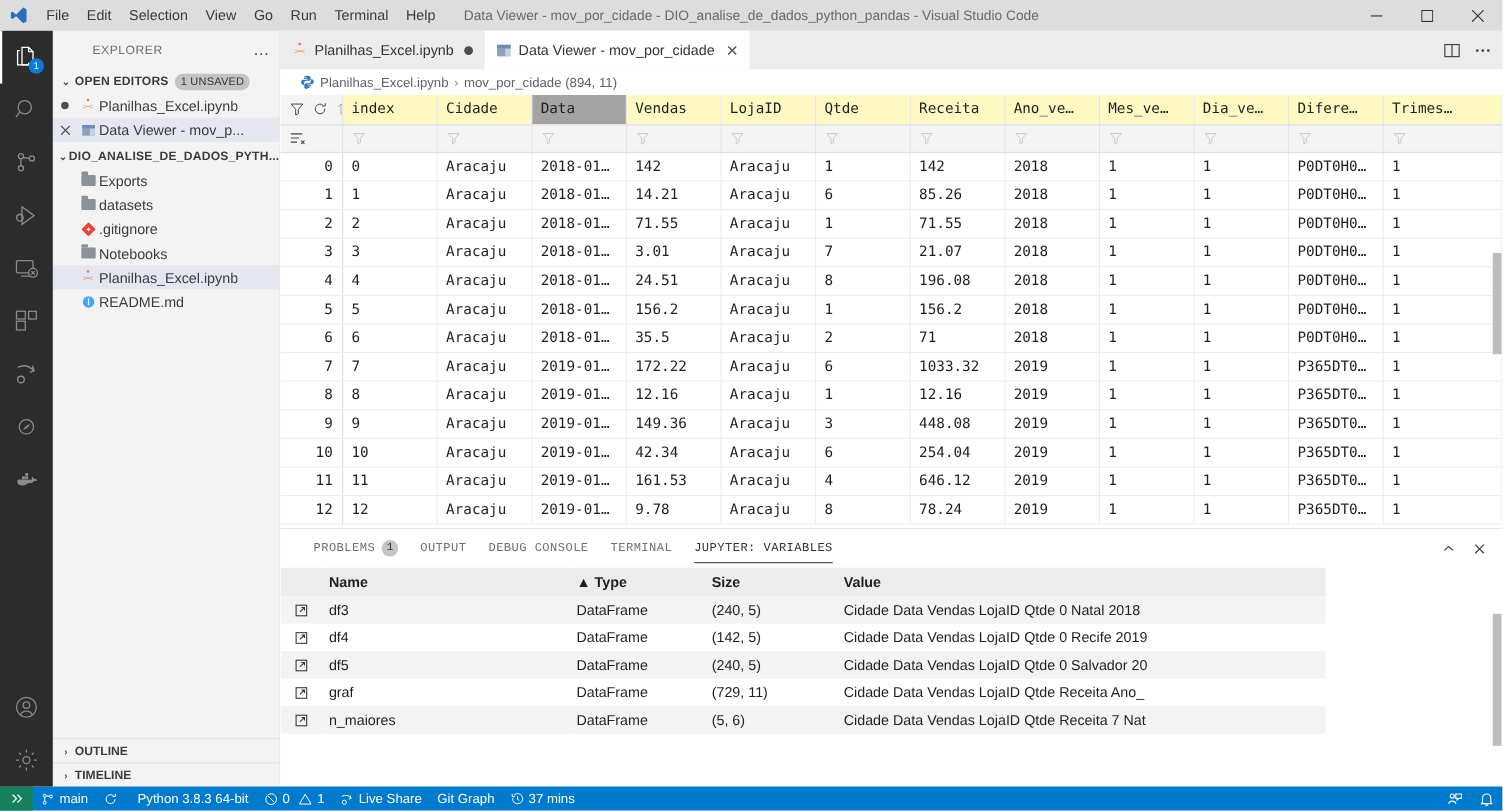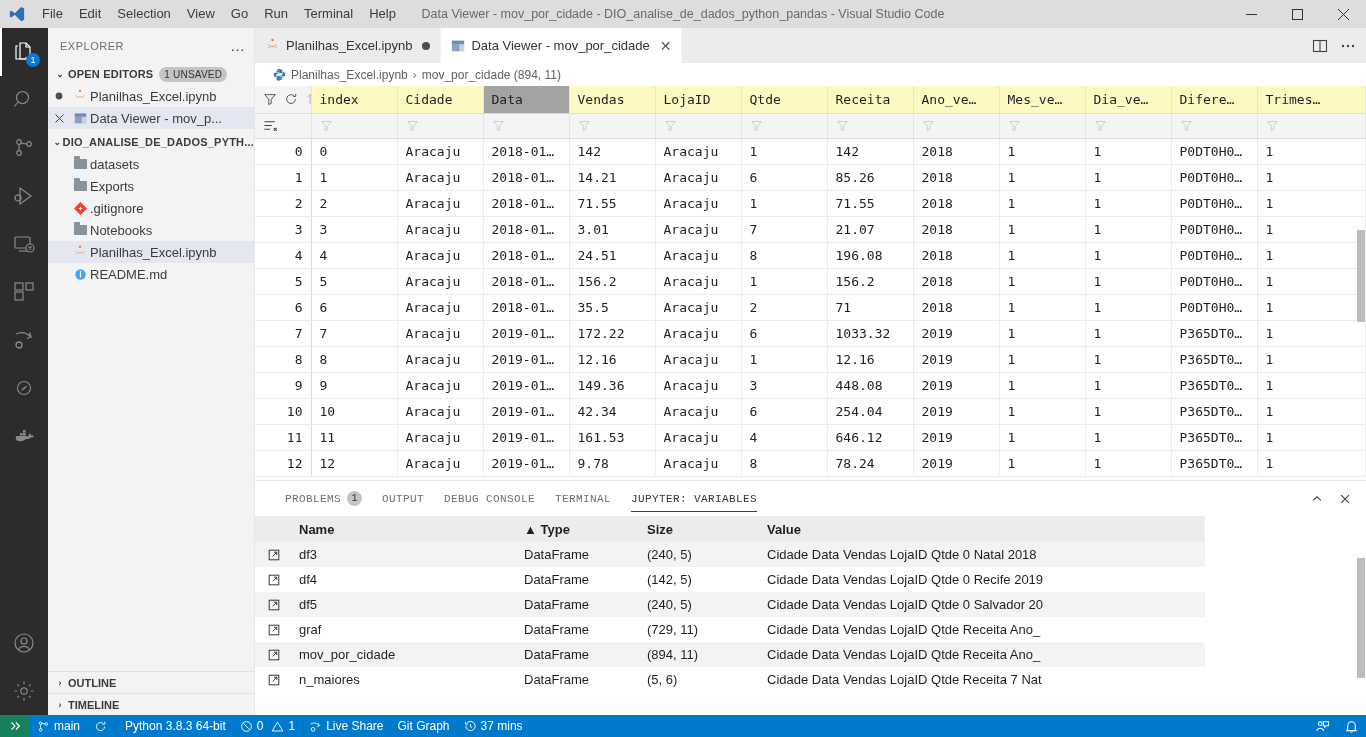--- a/index.html
+++ b/index.html
@@ -53,21 +53,21 @@
     text-align: center; font-family: "Liberation Sans", sans-serif; padding: 0 1px;
   }
   .act-spacer { flex: 1; }
 
   
   .sidebar {
     width: 207px; flex: none; background: #f3f3f3; border-right: 1px solid #e7e7e7;
     display: flex; flex-direction: column; min-height: 0;
   }
   .sb-title {
-    height: 35px; display: flex; align-items: center; padding: 0 8px 0 12px;
+    height: 35px; display: flex; align-items: center; padding: 0 8px 0 36px;
     font-size: 11px; letter-spacing: .5px; color: #6f6f6f; text-transform: uppercase; flex: none;
   }
   .sb-title .dots { margin-left: auto; font-size: 15px; color: #424242; letter-spacing: 1px; line-height: 8px; cursor: pointer; }
   .sb-section-head {
     height: 22px; display: flex; align-items: center; font-size: 11px; font-weight: bold;
     color: #3b3b3b; padding-left: 4px; letter-spacing: .2px; cursor: pointer; flex: none;
   }
   .chev { width: 16px; text-align: center; font-size: 9px; color: #424242; }
   .badge-unsaved {
     margin-left: 6px; background: #c4c4c4; color: #333; font-weight: normal;
@@ -360,28 +360,28 @@
       <div class="sb-section-head" style="margin-top:2px">
         <span class="chev">⌄</span>
         <span>DIO_ANALISE_DE_DADOS_PYTH...</span>
       </div>
 
       <div class="sb-row">
         <span class="sb-ind"></span>
         <span class="sb-ico">
             <span class="folder-sq"></span>
           </span>
-        <span class="sb-label">datasets</span>
+        <span class="sb-label">Exports</span>
       </div>
       <div class="sb-row">
         <span class="sb-ind"></span>
         <span class="sb-ico">
             <span class="folder-sq"></span>
           </span>
-        <span class="sb-label">Exports</span>
+        <span class="sb-label">datasets</span>
       </div>
       <div class="sb-row">
         <span class="sb-ind"></span>
         <span class="sb-ico">
           <svg width="13" height="13" viewBox="0 0 16 16">
               <rect x="2.3" y="2.3" width="11.4" height="11.4" transform="rotate(45 8 8)" fill="#e8443a"></rect>
               <path d="M6 8h4M8 6v4" stroke="#fff" stroke-width="1.2"></path>
             </svg>
         </span>
         <span class="sb-label">.gitignore</span>
@@ -895,34 +895,20 @@
               </tr>
               <tr class="vars-row">
                 <td>
                     <span class="open-ico">
                       <svg width="14" height="14" viewBox="0 0 16 16" fill="none" stroke="#333" stroke-width="1.1">
                         <rect x="2.5" y="2.5" width="11" height="11"></rect>
                         <path d="M6.5 9.5 11 5M8 4.8h3.2V8"></path>
                       </svg>
                     </span>
                   </td>
-                <td>mov_por_cidade</td>
-                <td>DataFrame</td>
-                <td>(894, 11)</td>
-                <td>Cidade Data Vendas LojaID Qtde Receita Ano_</td>
-              </tr>
-              <tr class="vars-row">
-                <td>
-                    <span class="open-ico">
-                      <svg width="14" height="14" viewBox="0 0 16 16" fill="none" stroke="#333" stroke-width="1.1">
-                        <rect x="2.5" y="2.5" width="11" height="11"></rect>
-                        <path d="M6.5 9.5 11 5M8 4.8h3.2V8"></path>
-                      </svg>
-                    </span>
-                  </td>
                 <td>n_maiores</td>
                 <td>DataFrame</td>
                 <td>(5, 6)</td>
                 <td>Cidade Data Vendas LojaID Qtde Receita 7 Nat</td>
               </tr>
             </tbody>
           </table>
           <div class="vars-vscroll">
             <div class="vars-vthumb"></div>
           </div>

